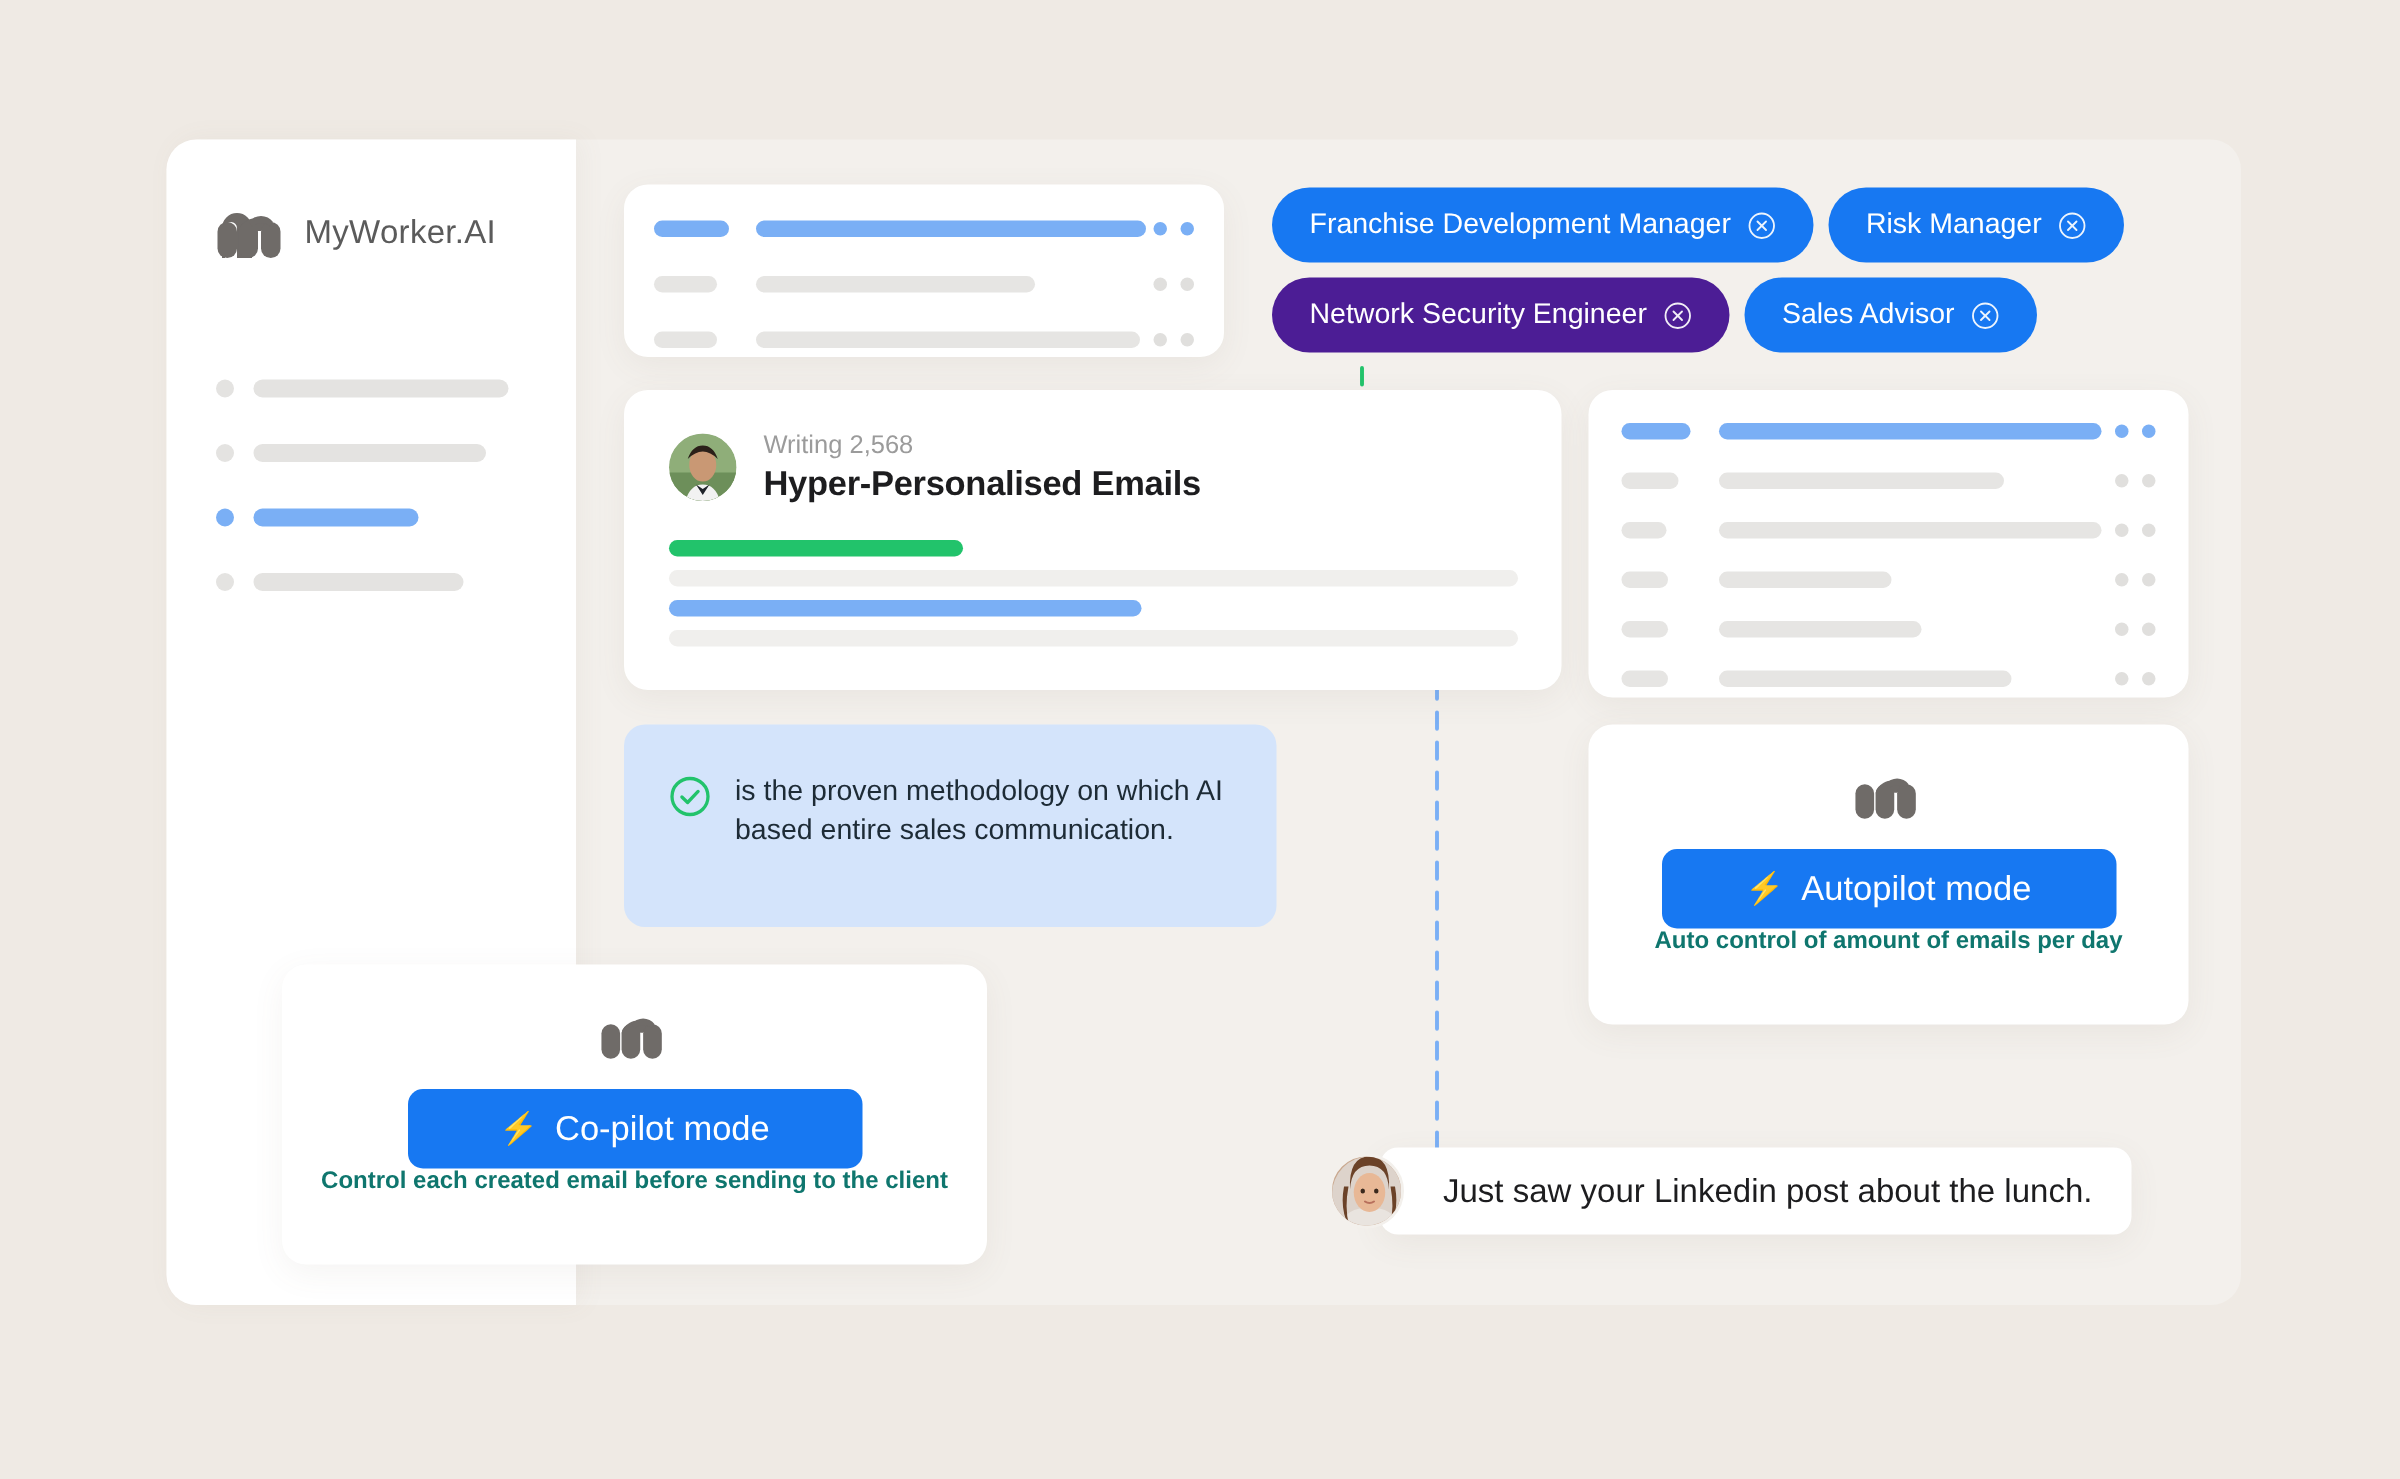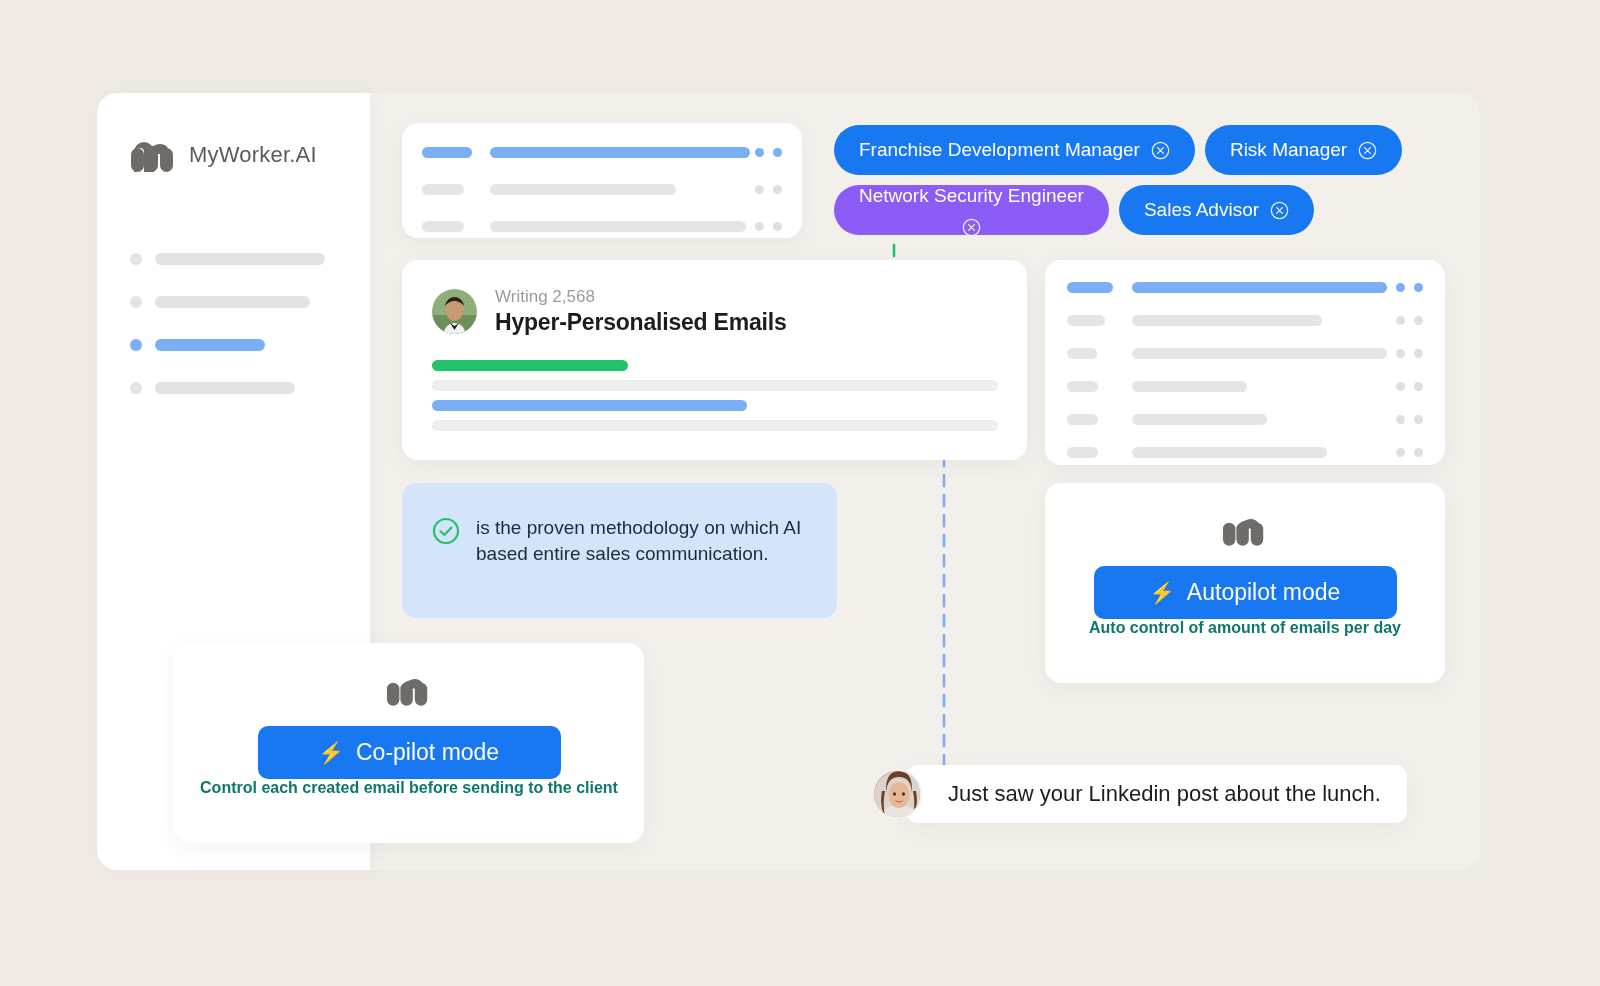--- a/index.html
+++ b/index.html
@@ -7,21 +7,21 @@
     width: 1600px; height: 986px;
     background: #efeae4;
     font-family: "Liberation Sans", sans-serif;
     overflow: hidden;
     position: relative;
   }
 
   
   #app-shell {
     position: absolute;
-    left: 97px; top: 93px;
+    left: 111px; top: 93px;
     width: 1383px; height: 777px;
   }
   #main-panel {
     position: absolute;
     left: 0; top: 0;
     width: 1383px; height: 777px;
     background: #f3f0ec;
     border-radius: 20px;
   }
   #sidebar {
@@ -82,21 +82,21 @@
   .tag {
     display:inline-flex; align-items:center; gap:11px;
     height:50px; padding:0 25px;
     border-radius:25px;
     color:#fff; font-size:19px;
     white-space:nowrap;
     cursor:pointer;
     text-align:center;
   }
   .tag.blue  { background:#1778f2; }
-  .tag.green { background:#8b5cf6;flex-direction:column; }
+  .tag.green { background:#4c1d95; }
   .tag-close { width:19px; height:19px; flex:0 0 auto; opacity:.92;}
 
   
   #writing-card { left:305px; top:167px; width:625px; height:200px; }
   .writer-head { display:flex; align-items:center; gap:18px; padding:27px 0 0 30px;}
   .avatar { width:45px; height:45px; border-radius:50%; flex:0 0 auto; overflow:hidden;
             background:#cfd8c8; position:relative; }
   .writer-meta-top { font-size:17px; color:#9b9b9b; margin-bottom:2px; }
   .writer-meta-title { font-size:23px; color:#1d1d1f; font-weight:600; letter-spacing:-.2px;}
   .bars { position:absolute; left:30px; top:100px; width:566px; }

